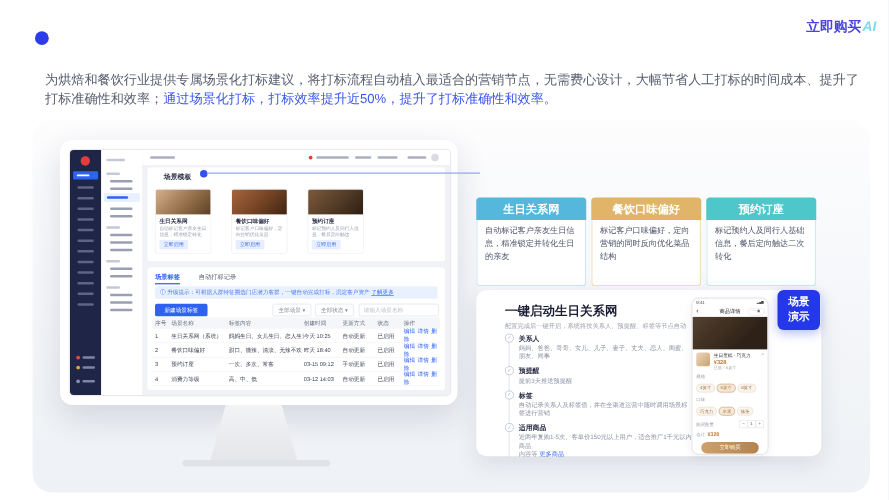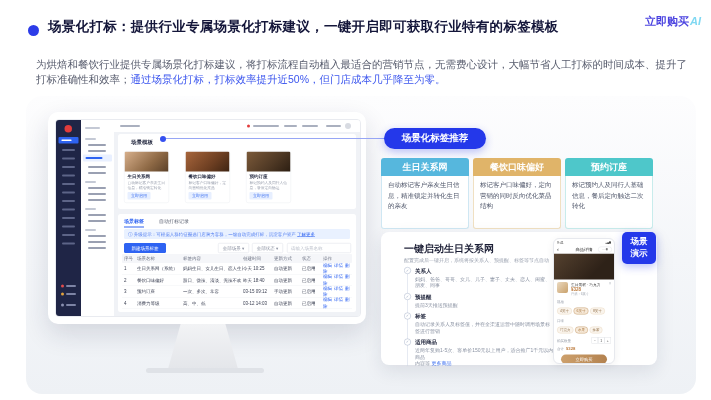--- a/index.html
+++ b/index.html
@@ -129,24 +129,23 @@
   .ptotal b{font-size:8.5px;color:#bd7c3f;}
   .pcta{margin:6px auto 0;width:92px;height:19px;border-radius:10px;color:#fff;font-size:8.5px;
     display:flex;align-items:center;justify-content:center;background:linear-gradient(90deg,#cda06c,#b3824f);}
 </style>
 </head>
 <body>
 
 <div id="canvas">
 
   <div class="abs bullet"></div>
-  <div class="abs title">场景化打标：提供行业专属场景化打标建议，一键开启即可获取行业特有的标签模板</div>
   <div class="abs logo"><span>立即购买</span><span class="ai">AI</span></div>
 
-  <div class="abs intro"><span>为烘焙和餐饮行业提供专属场景化打标建议，将打标流程自动植入最适合的营销节点，无需费心设计，大幅节省人工打标的时间成本、提升了打标准确性和效率；</span><span class="hl">通过场景化打标，打标效率提升近50%，但门店成本几乎降至为零。</span></div>
+  <div class="abs intro"><span>为烘焙和餐饮行业提供专属场景化打标建议，将打标流程自动植入最适合的营销节点，无需费心设计，大幅节省人工打标的时间成本、提升了打标准确性和效率；</span><span class="hl">通过场景化打标，打标效率提升近50%，提升了打标准确性和效率。</span></div>
 
   <div class="abs backdrop"></div>
 
   <div class="abs frame"></div>
   <div class="abs neck"></div>
   <div class="abs base"></div>
   <div class="abs screen">
     <div class="screen-inner">
 
       <div class="sbar">
@@ -284,21 +283,20 @@
             <div class="c5">已启用</div>
             <div class="c6 acts"><a href="#">编辑</a><a href="#">详情</a><a href="#">删除</a></div>
           </div>
         </div>
     </div>
   </div>
 
   <div class="abs conn-dot"></div>
   <div class="abs conn-line"></div>
 
-  <div class="abs badge-rec">场景化标签推荐</div>
 
   <div class="abs rcard" style="left:381px;">
     <div class="rhead" style="background:#56b7dd;">生日关系网</div>
     <div class="rbody" style="border-color:#cfe7f3;">自动标记客户亲友生日信息，精准锁定并转化生日的亲友</div>
   </div>
   <div class="abs rcard" style="left:473px;">
     <div class="rhead" style="background:#e0b469;">餐饮口味偏好</div>
     <div class="rbody" style="border-color:#f0e0c2;">标记客户口味偏好，定向营销的同时反向优化菜品结构</div>
   </div>
   <div class="abs rcard" style="left:565px;">

